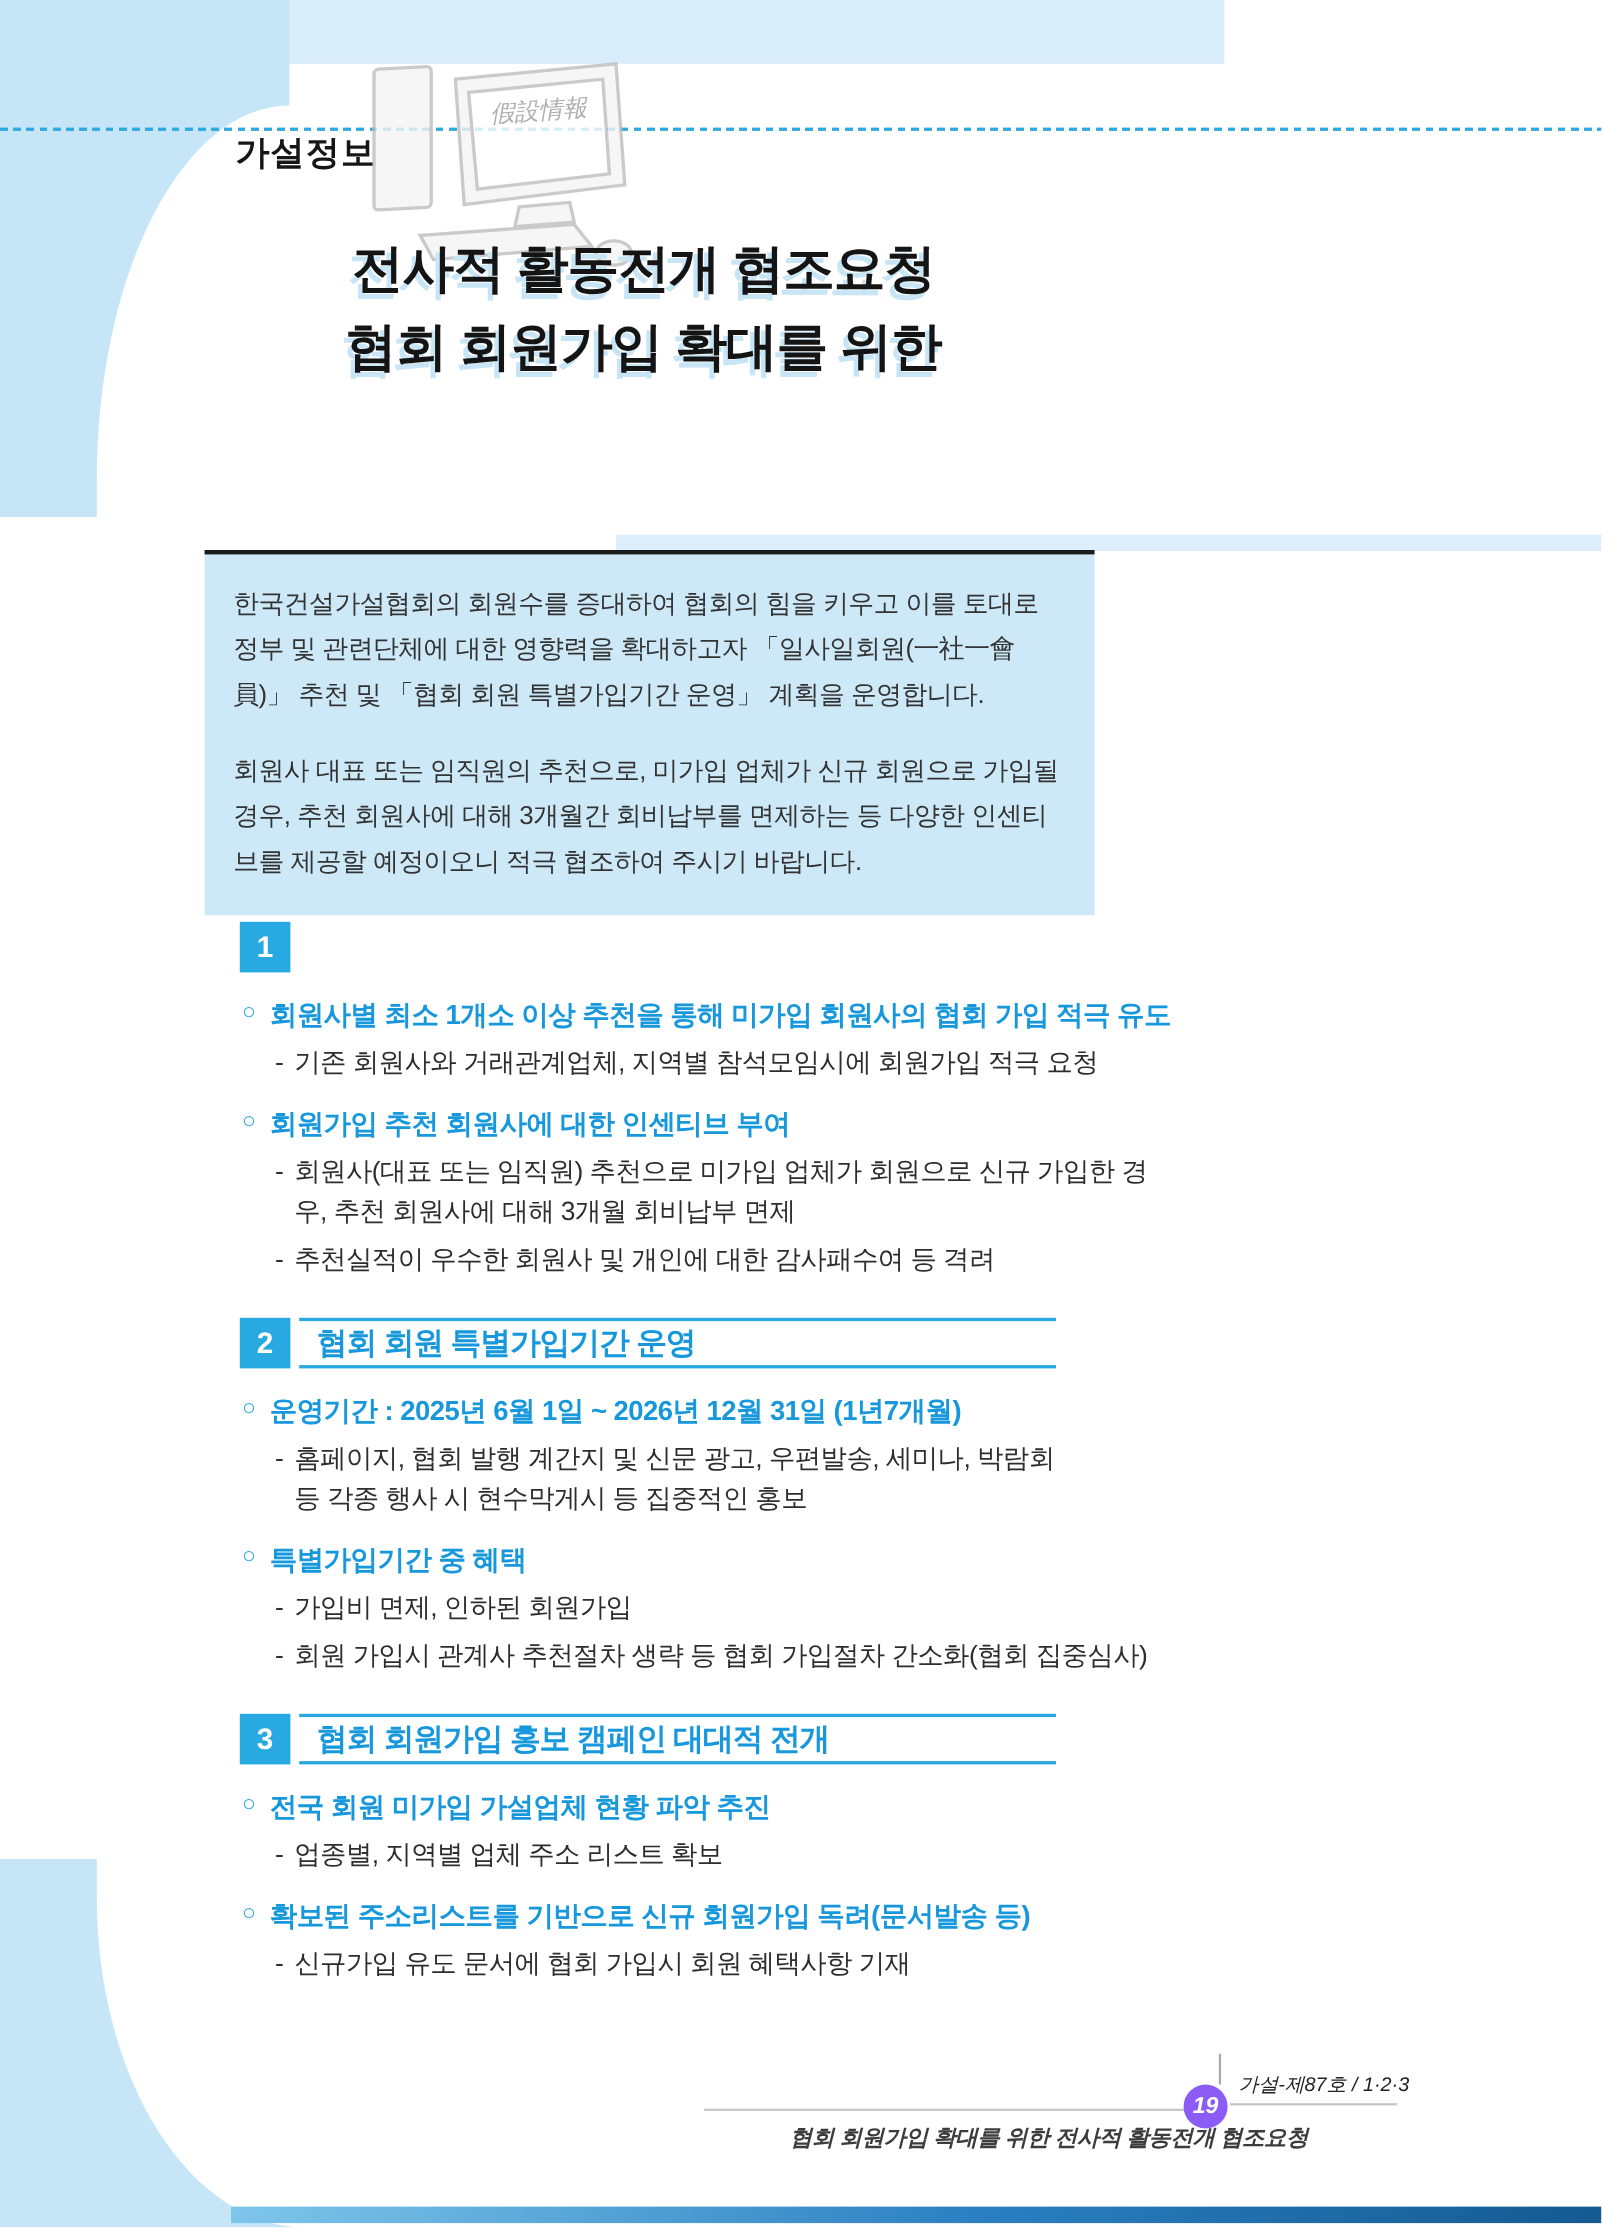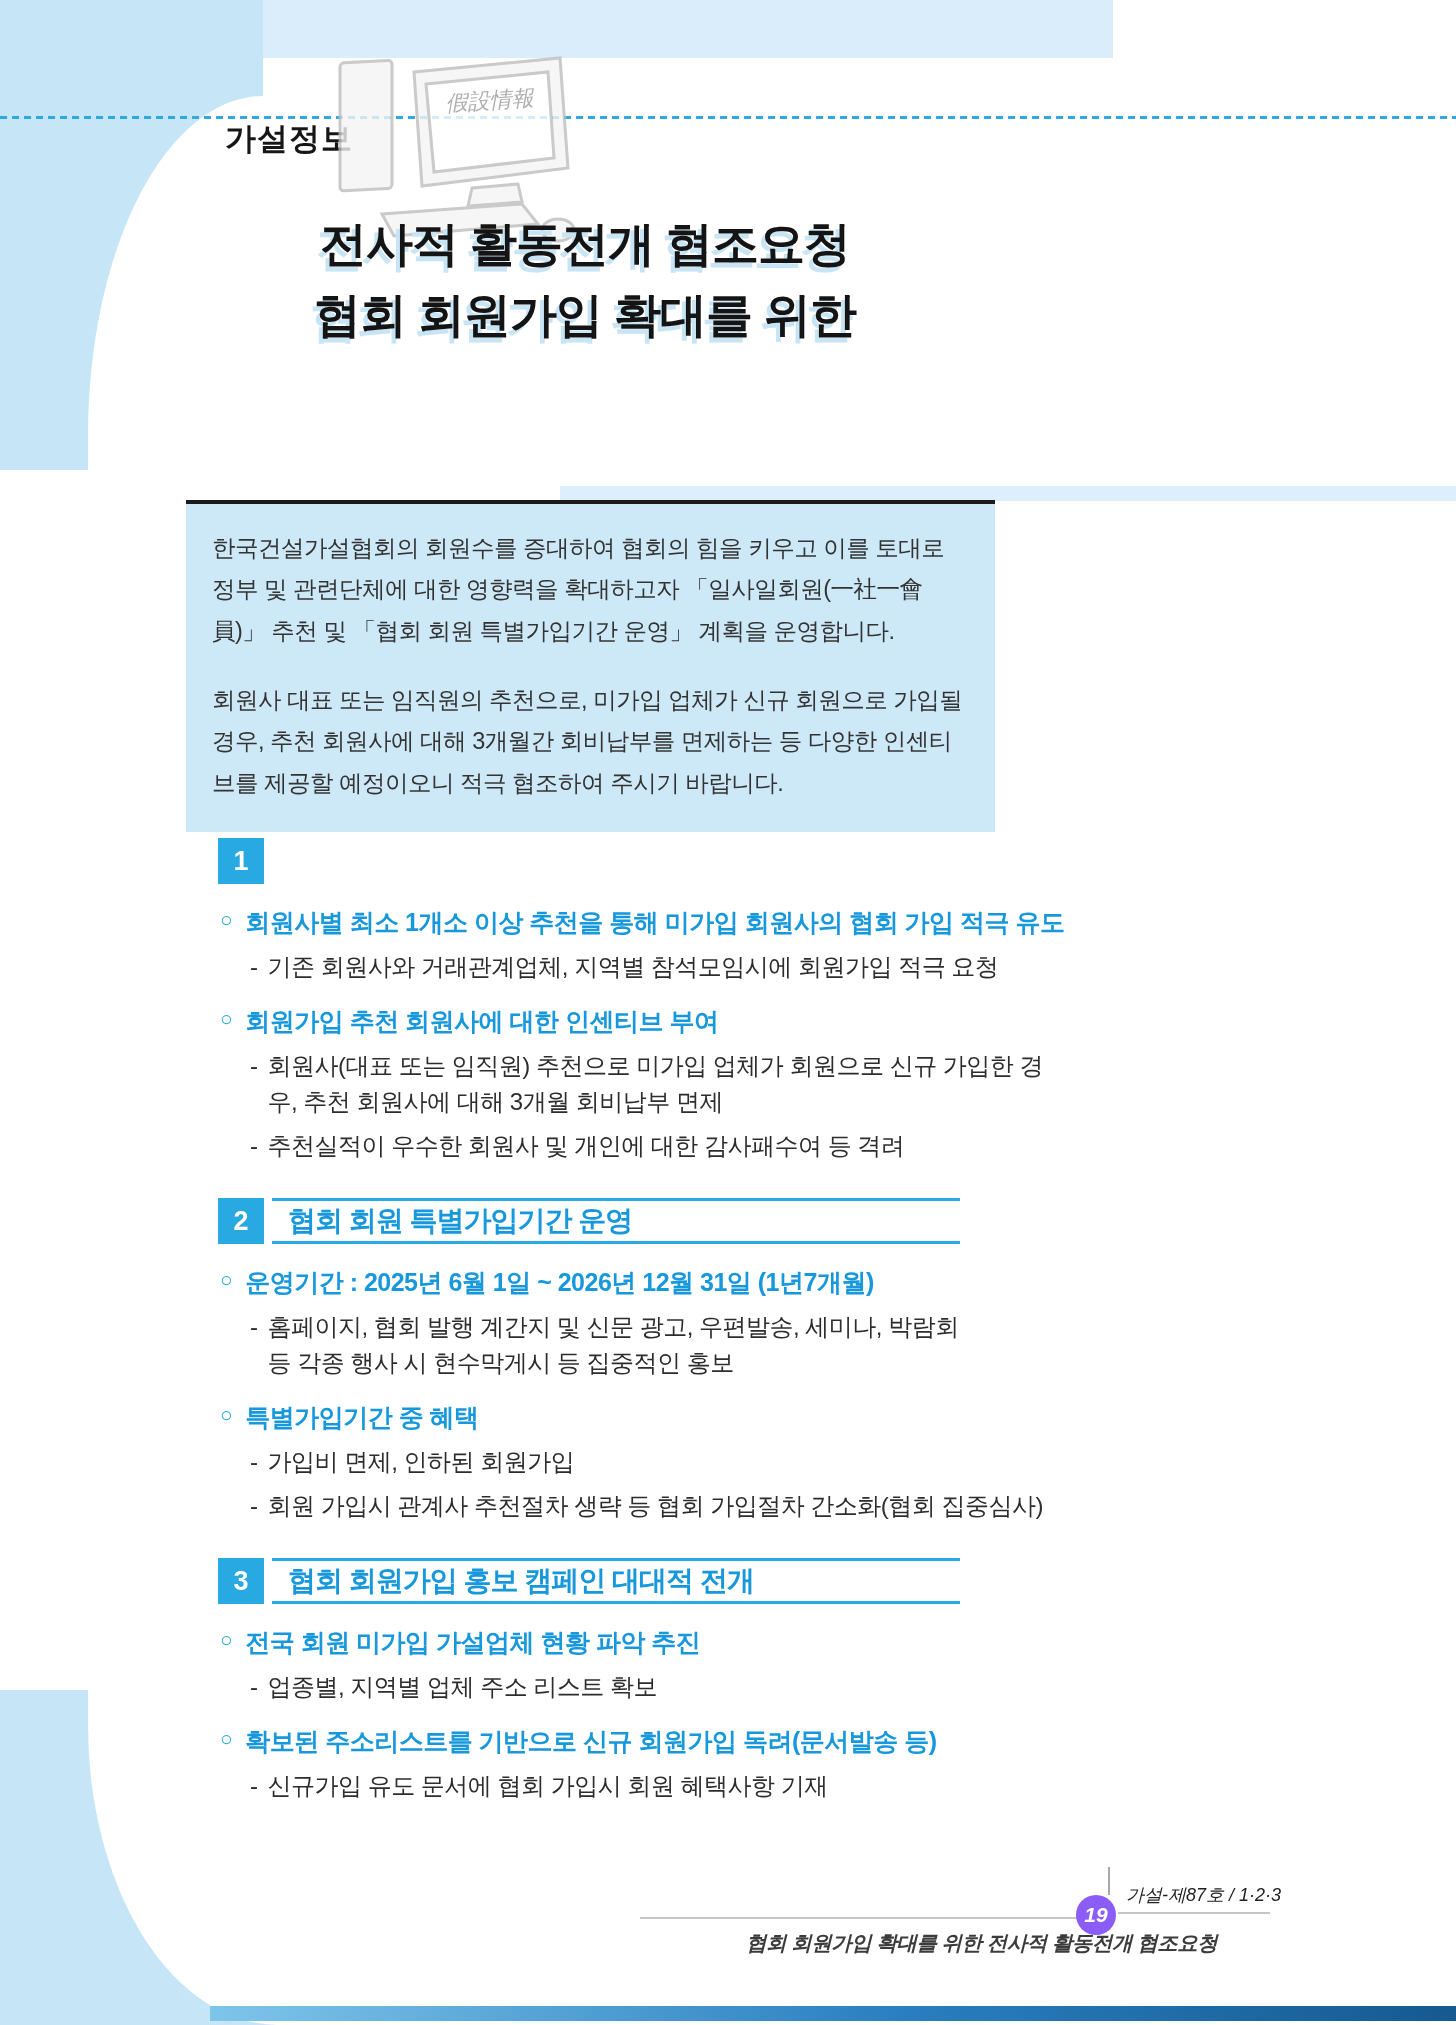--- a/index.html
+++ b/index.html
@@ -13,21 +13,21 @@
   .blue-corner-bl  { position:absolute; left:0; top:1690px; width:276px; height:335px; background:#c6e6f8; }
   .white-panel {
     position:absolute; left:88px; top:96px; width:1368px; height:1929px; background:#ffffff;
     border-top-left-radius:175px 340px; border-bottom-left-radius:190px 300px;
   }
   .dashed-line {
     position:absolute; left:0; top:116px; width:1456px; height:3px;
     background:repeating-linear-gradient(90deg,#2fa9e0 0 7px, transparent 7px 12px);
   }
   
-  .tag-label { position:absolute; left:225px; top:118px; font-size:31px; font-weight:800; color:#161616; letter-spacing:1px;font-family:Liberation Serif, serif; }
+  .tag-label { position:absolute; left:214px; top:118px; font-size:31px; font-weight:800; color:#161616; letter-spacing:1px;font-family:Liberation Serif, serif; }
   .computer-art { position:absolute; left:322px; top:46px; width:270px; height:200px; opacity:.8; }
   .title-block {
     position:absolute; left:230px; top:208px; width:710px; text-align:center;
     font-size:47px; font-weight:800; color:#141414; line-height:71px; letter-spacing:-1px;
     text-shadow:-4px 5px 0 #c8e5f6;
   }
   
   .deco-band { position:absolute; left:560px; top:486px; width:896px; height:15px; background:#ddeffc; }
   .intro-box {
     position:absolute; left:186px; top:500px; width:809px; box-sizing:border-box;
@@ -57,21 +57,21 @@
   
   .footer-line-left  { position:absolute; left:640px; top:1917px; width:438px; height:2px; background:#c6c6c6; }
   .footer-line-right { position:absolute; left:1118px; top:1912px; width:152px; height:2px; background:#c6c6c6; }
   .footer-tick { position:absolute; left:1108px; top:1867px; width:2px; height:28px; background:#a9a9a9; }
   .footer-circle {
     position:absolute; left:1076px; top:1895px; width:40px; height:40px; border-radius:50%;
     background:#8b5cf6; color:#fff; font-style:italic; font-weight:700; font-size:21px;
     display:flex; align-items:center; justify-content:center;
   }
   .footer-issue { position:absolute; left:1126px; top:1883px; font-style:italic; font-size:18px; color:#222; }
-  .footer-title { position:absolute; left:746px; top:1929px; font-style:italic; font-weight:700; font-size:20.5px; color:#3c3c3c; letter-spacing:-0.5px; }
+  .footer-title { position:absolute; left:718px; top:1929px; font-style:italic; font-weight:700; font-size:20.5px; color:#3c3c3c; letter-spacing:-0.5px; }
   .bottom-bar { position:absolute; left:210px; top:2006px; width:1246px; height:15px;
     background:linear-gradient(90deg,#7ec5ea,#2a7fc0 55%,#155a91); }
 </style>
 </head>
 <body>
 
 <div id="page">
 
   <div class="blue-top-band"></div>
   <div class="blue-corner-tl"></div>

